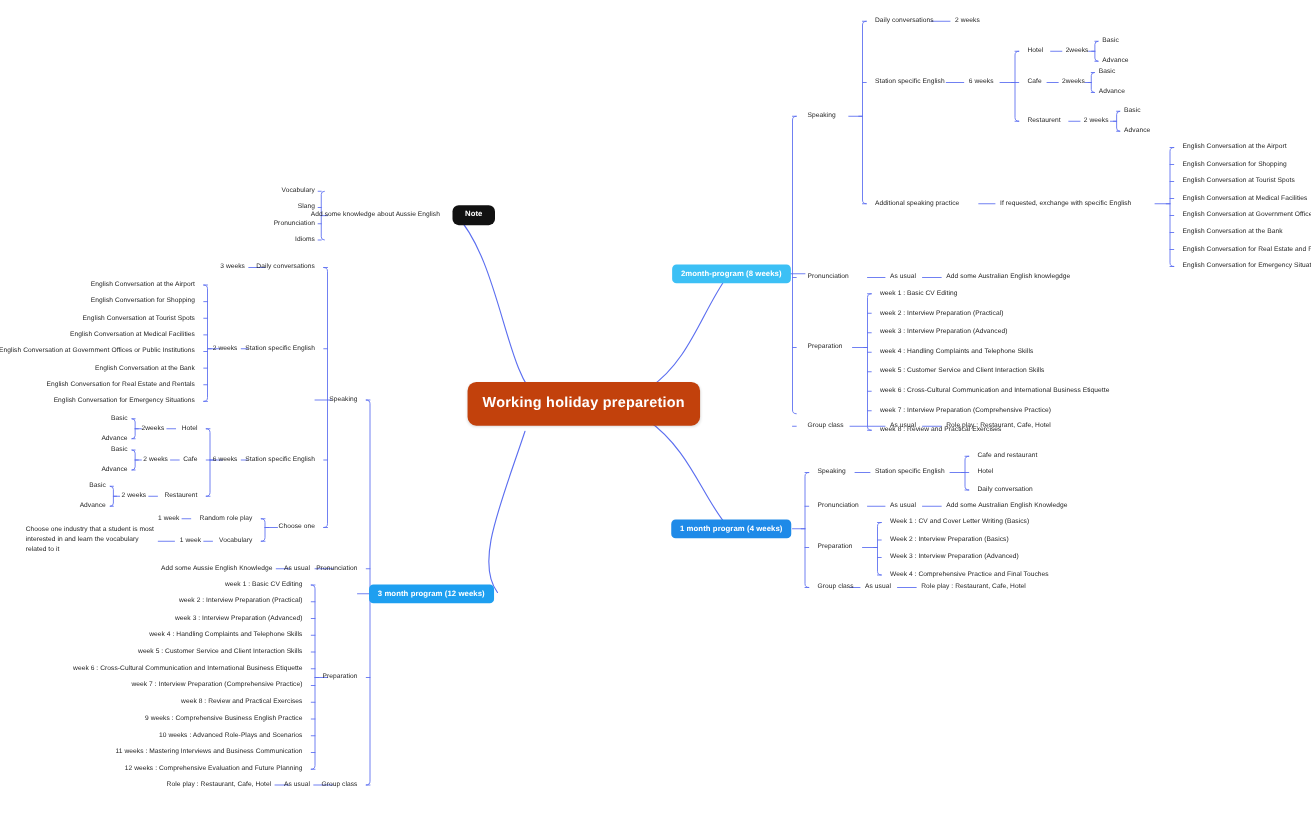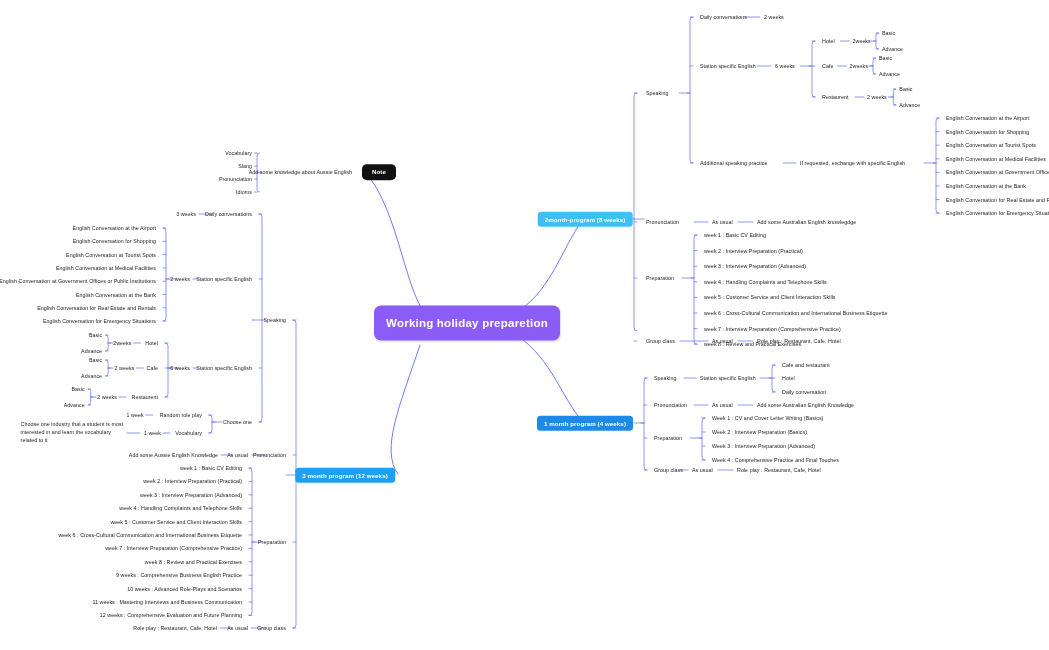--- a/index.html
+++ b/index.html
@@ -9,21 +9,21 @@
     font-family:"Liberation Sans", sans-serif;
     color:#1a1a1a; font-size:5.3px;
   }
   #canvas { position:absolute; inset:0; }
   svg.links { position:absolute; left:0; top:0; width:1049px; height:650px; pointer-events:none; }
   .node {
     position:absolute; white-space:nowrap; line-height:1.25;
     font-size:5.3px; color:#232323; letter-spacing:0.01em;
   }
   .node.center {
-    background:#8b5cf6; color:#ffffff; font-weight:bold;
+    background:#c2410c; color:#ffffff; font-weight:bold;
     border-radius:7px; padding:10px 12px; text-align:center;
     font-size:11.5px; line-height:1.3; letter-spacing:0.02em;
     box-shadow:0 1px 2px rgba(0,0,0,.12);
   }
   .node.note {
     background:#111111; color:#ffffff; font-weight:bold;
     border-radius:5px; padding:4px 10px; text-align:center; font-size:6.2px;
   }
   .node.prog {
     color:#ffffff; font-weight:bold; border-radius:3.5px;

